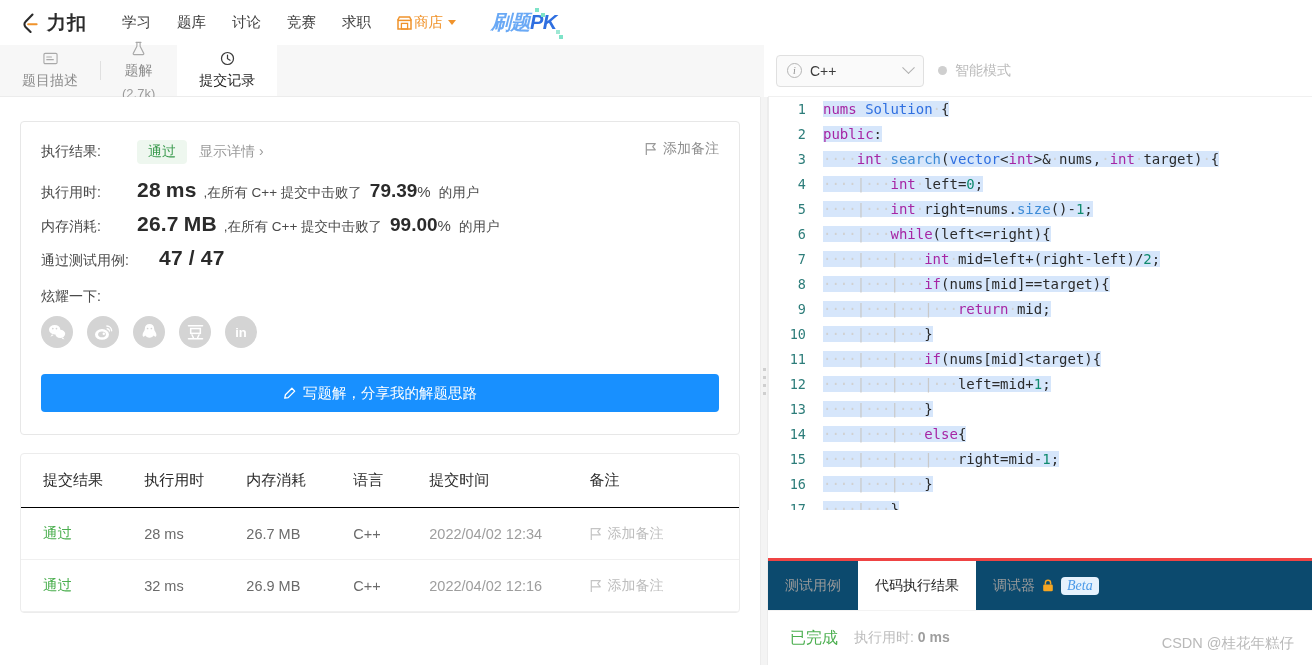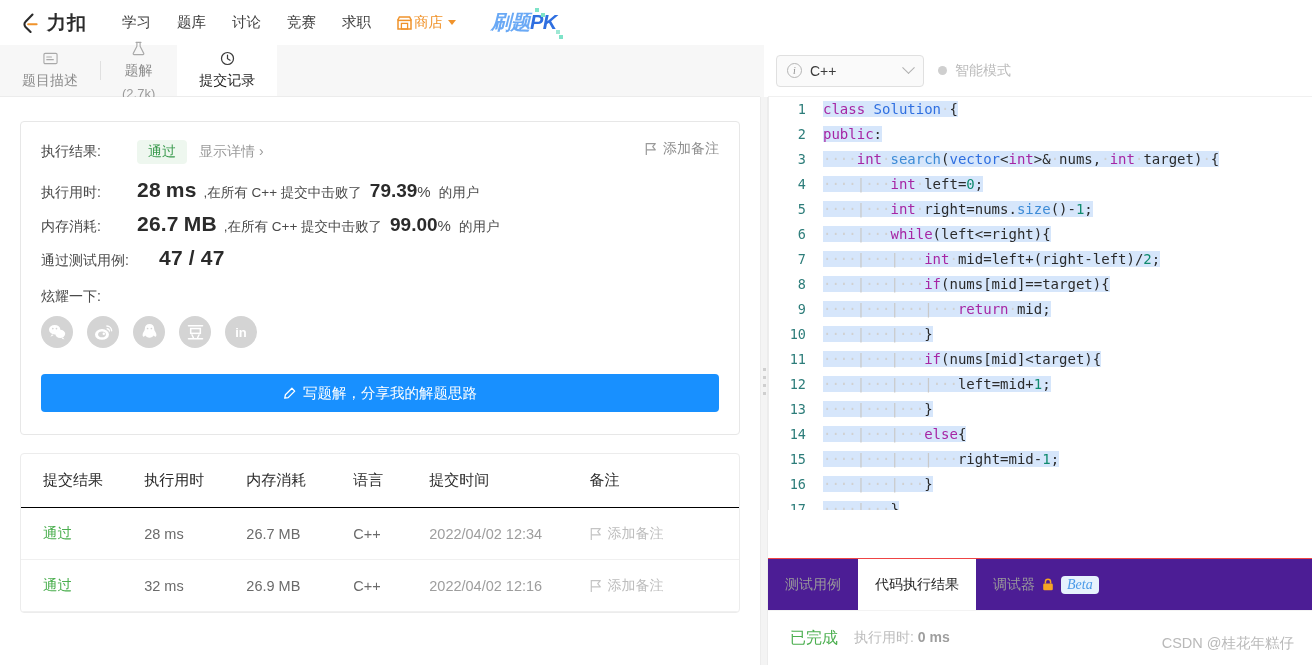--- a/index.html
+++ b/index.html
@@ -179,21 +179,21 @@
   .sel { background: #d6e6fb; }
   .kw    { color: #a626a4; }
   .type  { color: #2f6fe0; }
   .fn    { color: #3d8bd6; }
   .num   { color: #0f8a6e; }
   .pln   { color: #2b2b2b; }
   .ws    { color: #d0d0d0; }
   .guide { color: #c9c9c9; }
 
   .bottombar {
-    height: 52px; border-top: 1px solid #ef4444; background: #4c1d95;
+    height: 52px; border-top: 3px solid #ef4444; background: #0c4a6e;
     display:flex; align-items: stretch; margin-top: 48px;
   }
   .btab {
     display:flex; align-items:center; gap: 7px; padding: 0 17px;
     font-size: 14px; color: #9a9a9a; cursor: pointer;
   }
   .btab.active { background:#fff; color:#1f1f1f; }
   .lock-ico { width:12px; height:13px; position:relative; display:inline-block;}
   .beta-pill {
     background:#e6f2fd; color:#4b9ae8; font-size:14px; padding:1px 6px;
@@ -440,21 +440,21 @@
       </div>
       <div class="smart-mode">
         <span class="sm-dot"></span>
         <span>智能模式</span>
       </div>
     </div>
 
     <div class="codearea">
       <div class="codescroll">
 
-        <div class="cline"><span class="gutter">1</span><span class="ctext"><span class="sel"><span class="kw">class</span> <span class="type">Solution</span><span class="ws">·</span><span class="pln">{</span></span></span></div>
+        <div class="cline"><span class="gutter">1</span><span class="ctext"><span class="sel"><span class="kw">nums</span> <span class="type">Solution</span><span class="ws">·</span><span class="pln">{</span></span></span></div>
 
         <div class="cline"><span class="gutter">2</span><span class="ctext"><span class="sel"><span class="kw">public</span><span class="pln">:</span></span></span></div>
 
         <div class="cline"><span class="gutter">3</span><span class="ctext"><span class="sel"><span class="ws">····</span><span class="kw">int</span><span class="ws">·</span><span class="fn">search</span><span class="pln">(</span><span class="type">vector</span><span class="pln">&lt;</span><span class="kw">int</span><span class="pln">&gt;&amp;</span><span class="ws">·</span><span class="pln">nums,</span><span class="ws">·</span><span class="kw">int</span><span class="ws">·</span><span class="pln">target)</span><span class="ws">·</span><span class="pln">{</span></span></span></div>
 
         <div class="cline"><span class="gutter">4</span><span class="ctext"><span class="sel"><span class="ws">····</span><span class="guide">|</span><span class="ws">···</span><span class="kw">int</span><span class="ws">·</span><span class="pln">left=</span><span class="num">0</span><span class="pln">;</span></span></span></div>
 
         <div class="cline"><span class="gutter">5</span><span class="ctext"><span class="sel"><span class="ws">····</span><span class="guide">|</span><span class="ws">···</span><span class="kw">int</span><span class="ws">·</span><span class="pln">right=nums.</span><span class="fn">size</span><span class="pln">()-</span><span class="num">1</span><span class="pln">;</span></span></span></div>
 
         <div class="cline"><span class="gutter">6</span><span class="ctext"><span class="sel"><span class="ws">····</span><span class="guide">|</span><span class="ws">···</span><span class="kw">while</span><span class="pln">(left&lt;=right){</span></span></span></div>

